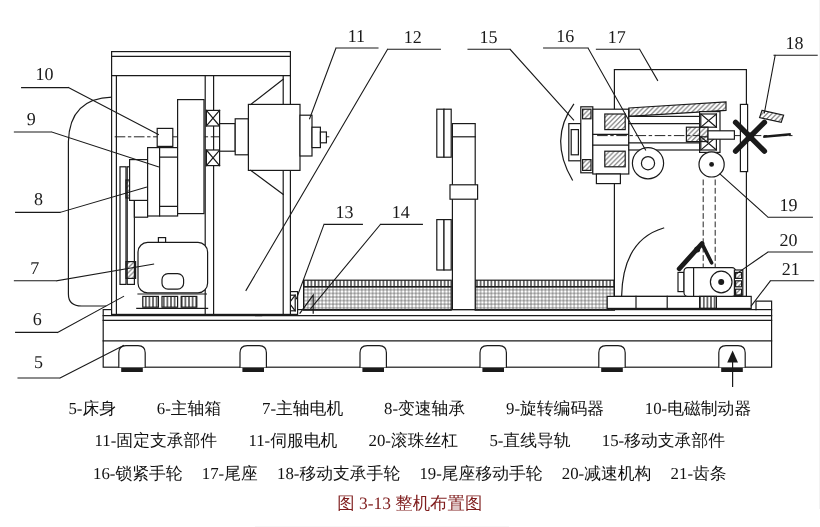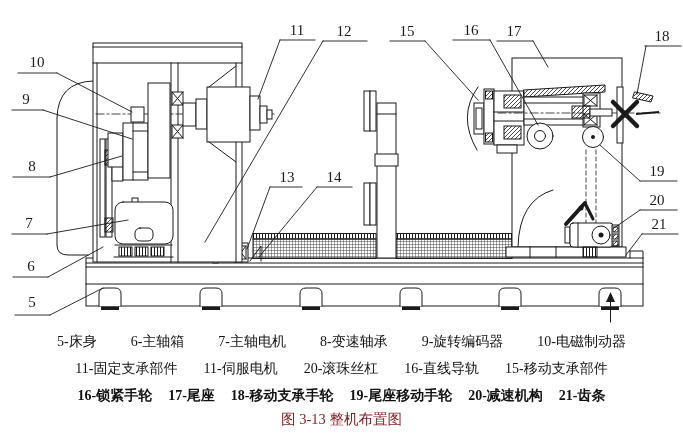--- a/index.html
+++ b/index.html
@@ -7,21 +7,21 @@
     position:relative;width:683px;height:439px;background:#ffffff;
     font-family:"Liberation Serif","DejaVu Serif",serif;color:#1a1a1a;overflow:hidden;
   }
   .stage svg{position:absolute;left:0;top:0;}
   .legend-row{
     position:absolute;left:0;width:683px;display:flex;justify-content:center;
     font-size:14px;line-height:18px;white-space:nowrap;color:#111;
   }
   .legend-row.r1{top:333px;gap:34px;}
   .legend-row.r2{top:360px;gap:26px;}
-  .legend-row.r3{top:387px;gap:16px;font-weight:bold;}
+  .legend-row.r3{top:387px;gap:16px;}
   .fig-caption{
     position:absolute;left:0;top:410px;width:683px;text-align:center;
     font-size:14.5px;color:#7f1d1d;
   }
   text.callout-num{
     font-family:"Liberation Serif","DejaVu Serif",serif;font-size:15px;
     fill:#1a1a1a;stroke:none;
   }
 </style>
 </head>
@@ -261,21 +261,21 @@
   <span>6-主轴箱</span>
   <span>7-主轴电机</span>
   <span>8-变速轴承</span>
   <span>9-旋转编码器</span>
   <span>10-电磁制动器</span>
 </div>
 <div class="legend-row r2">
   <span>11-固定支承部件</span>
   <span>11-伺服电机</span>
   <span>20-滚珠丝杠</span>
-  <span>16-直线导轨</span>
+  <span>5-直线导轨</span>
   <span>15-移动支承部件</span>
 </div>
 <div class="legend-row r3">
   <span>16-锁紧手轮</span>
   <span>17-尾座</span>
   <span>18-移动支承手轮</span>
   <span>19-尾座移动手轮</span>
   <span>20-减速机构</span>
   <span>21-齿条</span>
 </div>

